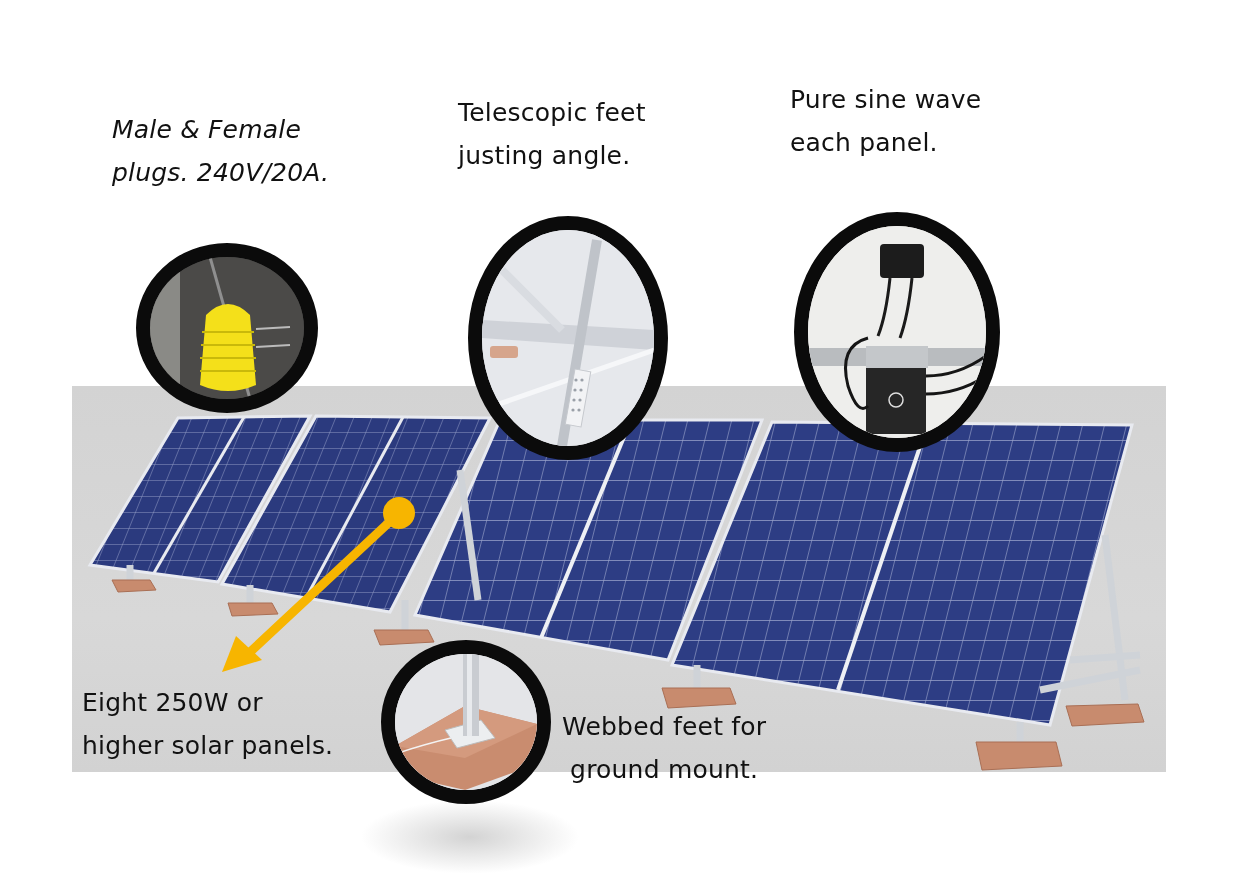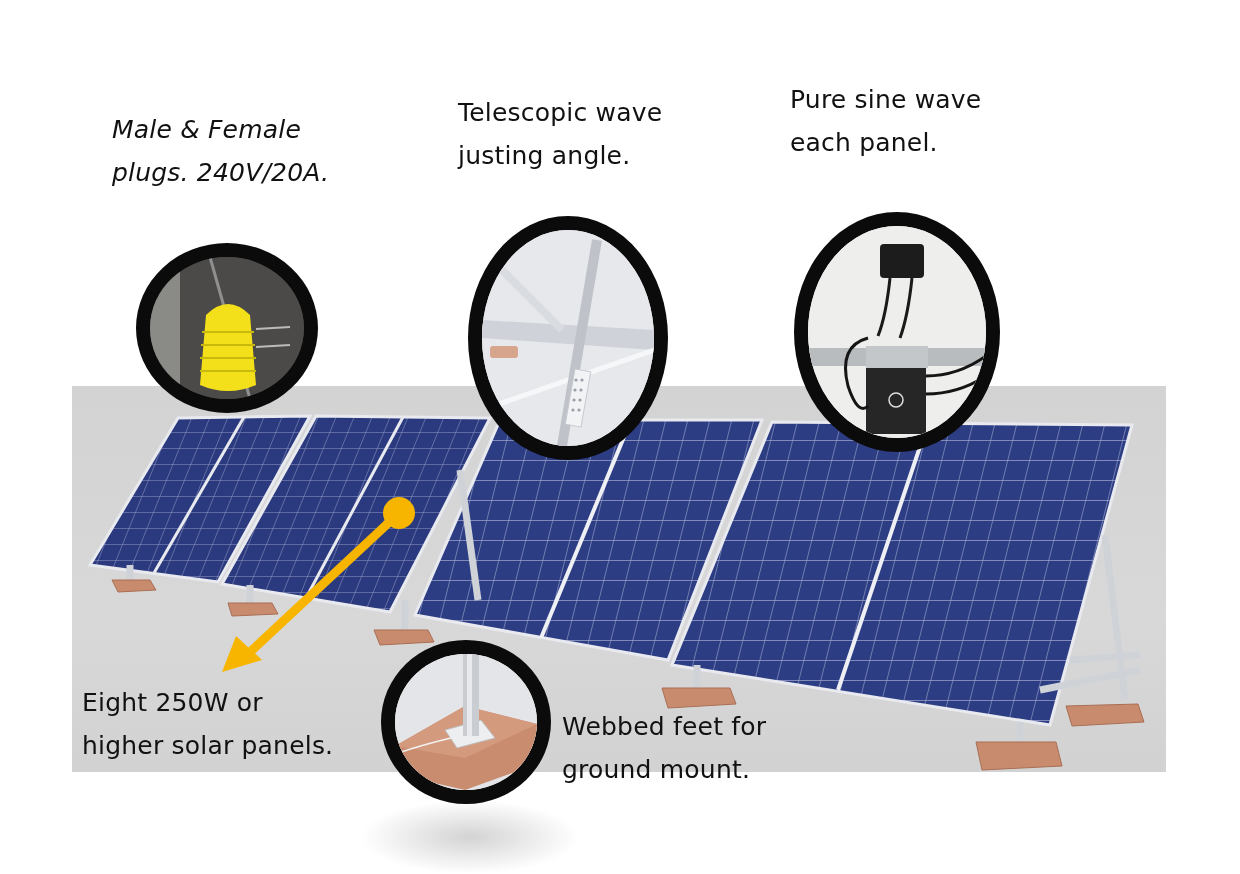--- a/index.html
+++ b/index.html
@@ -158,30 +158,30 @@
     <path d="M0 100 Q30 90 56 84" stroke="#f3f3f3" stroke-width="1.5" fill="none"></path>
   </svg>
 </div>
 
 <div class="label" style="left:112px; top:108px;font-style:italic;">
   <div>Male &amp; Female</div>
   <div>plugs. 240V/20A.</div>
 </div>
 
 <div class="label" style="left:458px; top:91px;">
-  <div>Telescopic wave</div>
+  <div>Telescopic feet</div>
   <div>justing angle.</div>
 </div>
 
 <div class="label" style="left:790px; top:78px;">
   <div>Pure sine wave</div>
   <div>each panel.</div>
 </div>
 
 <div class="label" style="left:82px; top:681px;">
   <div>Eight 250W or</div>
   <div>higher solar panels.</div>
 </div>
 
-<div class="label" style="left:562px; top:705px;">
+<div class="label" style="left:562px; top:705px;text-align:center;">
   <div>Webbed feet for</div>
   <div>ground mount.</div>
 </div>
 
 </body></html>

